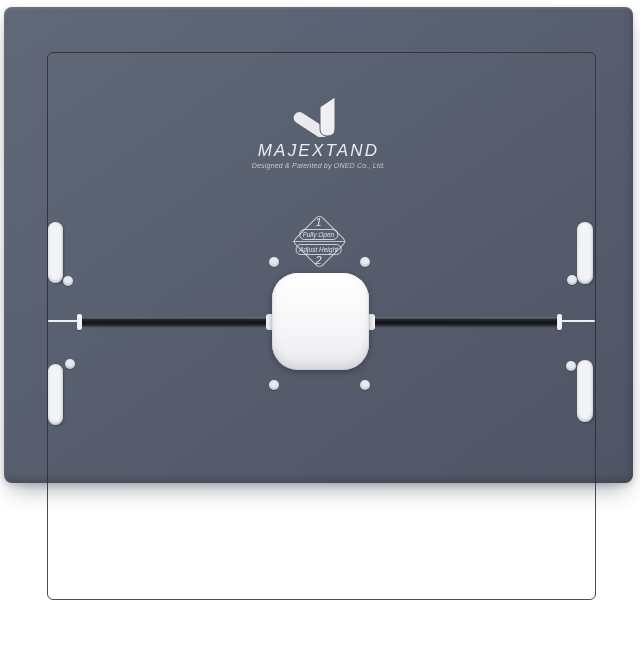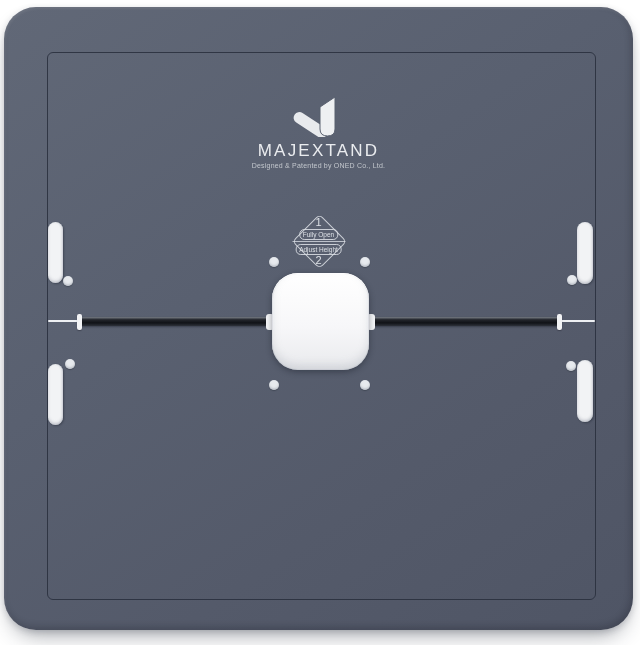--- a/index.html
+++ b/index.html
@@ -2,25 +2,26 @@
 <html><head>
 <meta charset="utf-8">
 <style>
   * { margin:0; padding:0; box-sizing:border-box; }
   html,body { width:640px; height:645px; background:#ffffff; font-family:"Liberation Sans", sans-serif; overflow:hidden; }
 
   .stage { position:relative; width:640px; height:645px; background:#ffffff; }
 
   
   .plate {
-    position:absolute; left:4px; top:7px; width:629px; height:623px;
-    border-radius:32px;
+    position:absolute; left:4px; top:7px; width:629px; height:476px;
+    border-radius:8px;
     background:linear-gradient(145deg,#616877 0%,#596070 40%,#545a6a 70%,#4f5565 100%);
     box-shadow:0 12px 22px -8px rgba(40,46,60,0.45), 0 2px 6px rgba(40,46,60,0.18),
                inset 1px 2px 3px rgba(255,255,255,0.10), inset -2px -3px 7px rgba(12,15,25,0.22);
+    font-style:italic;
   }
 
   
   .panel-outline {
     position:absolute; left:43px; top:45px; width:549px; height:548px;
     border:1.5px solid rgba(40,46,60,0.85); border-radius:6px;
   }
 
   
   .logo-mark { position:absolute; left:289px; top:88px; width:44px; height:42px; }

